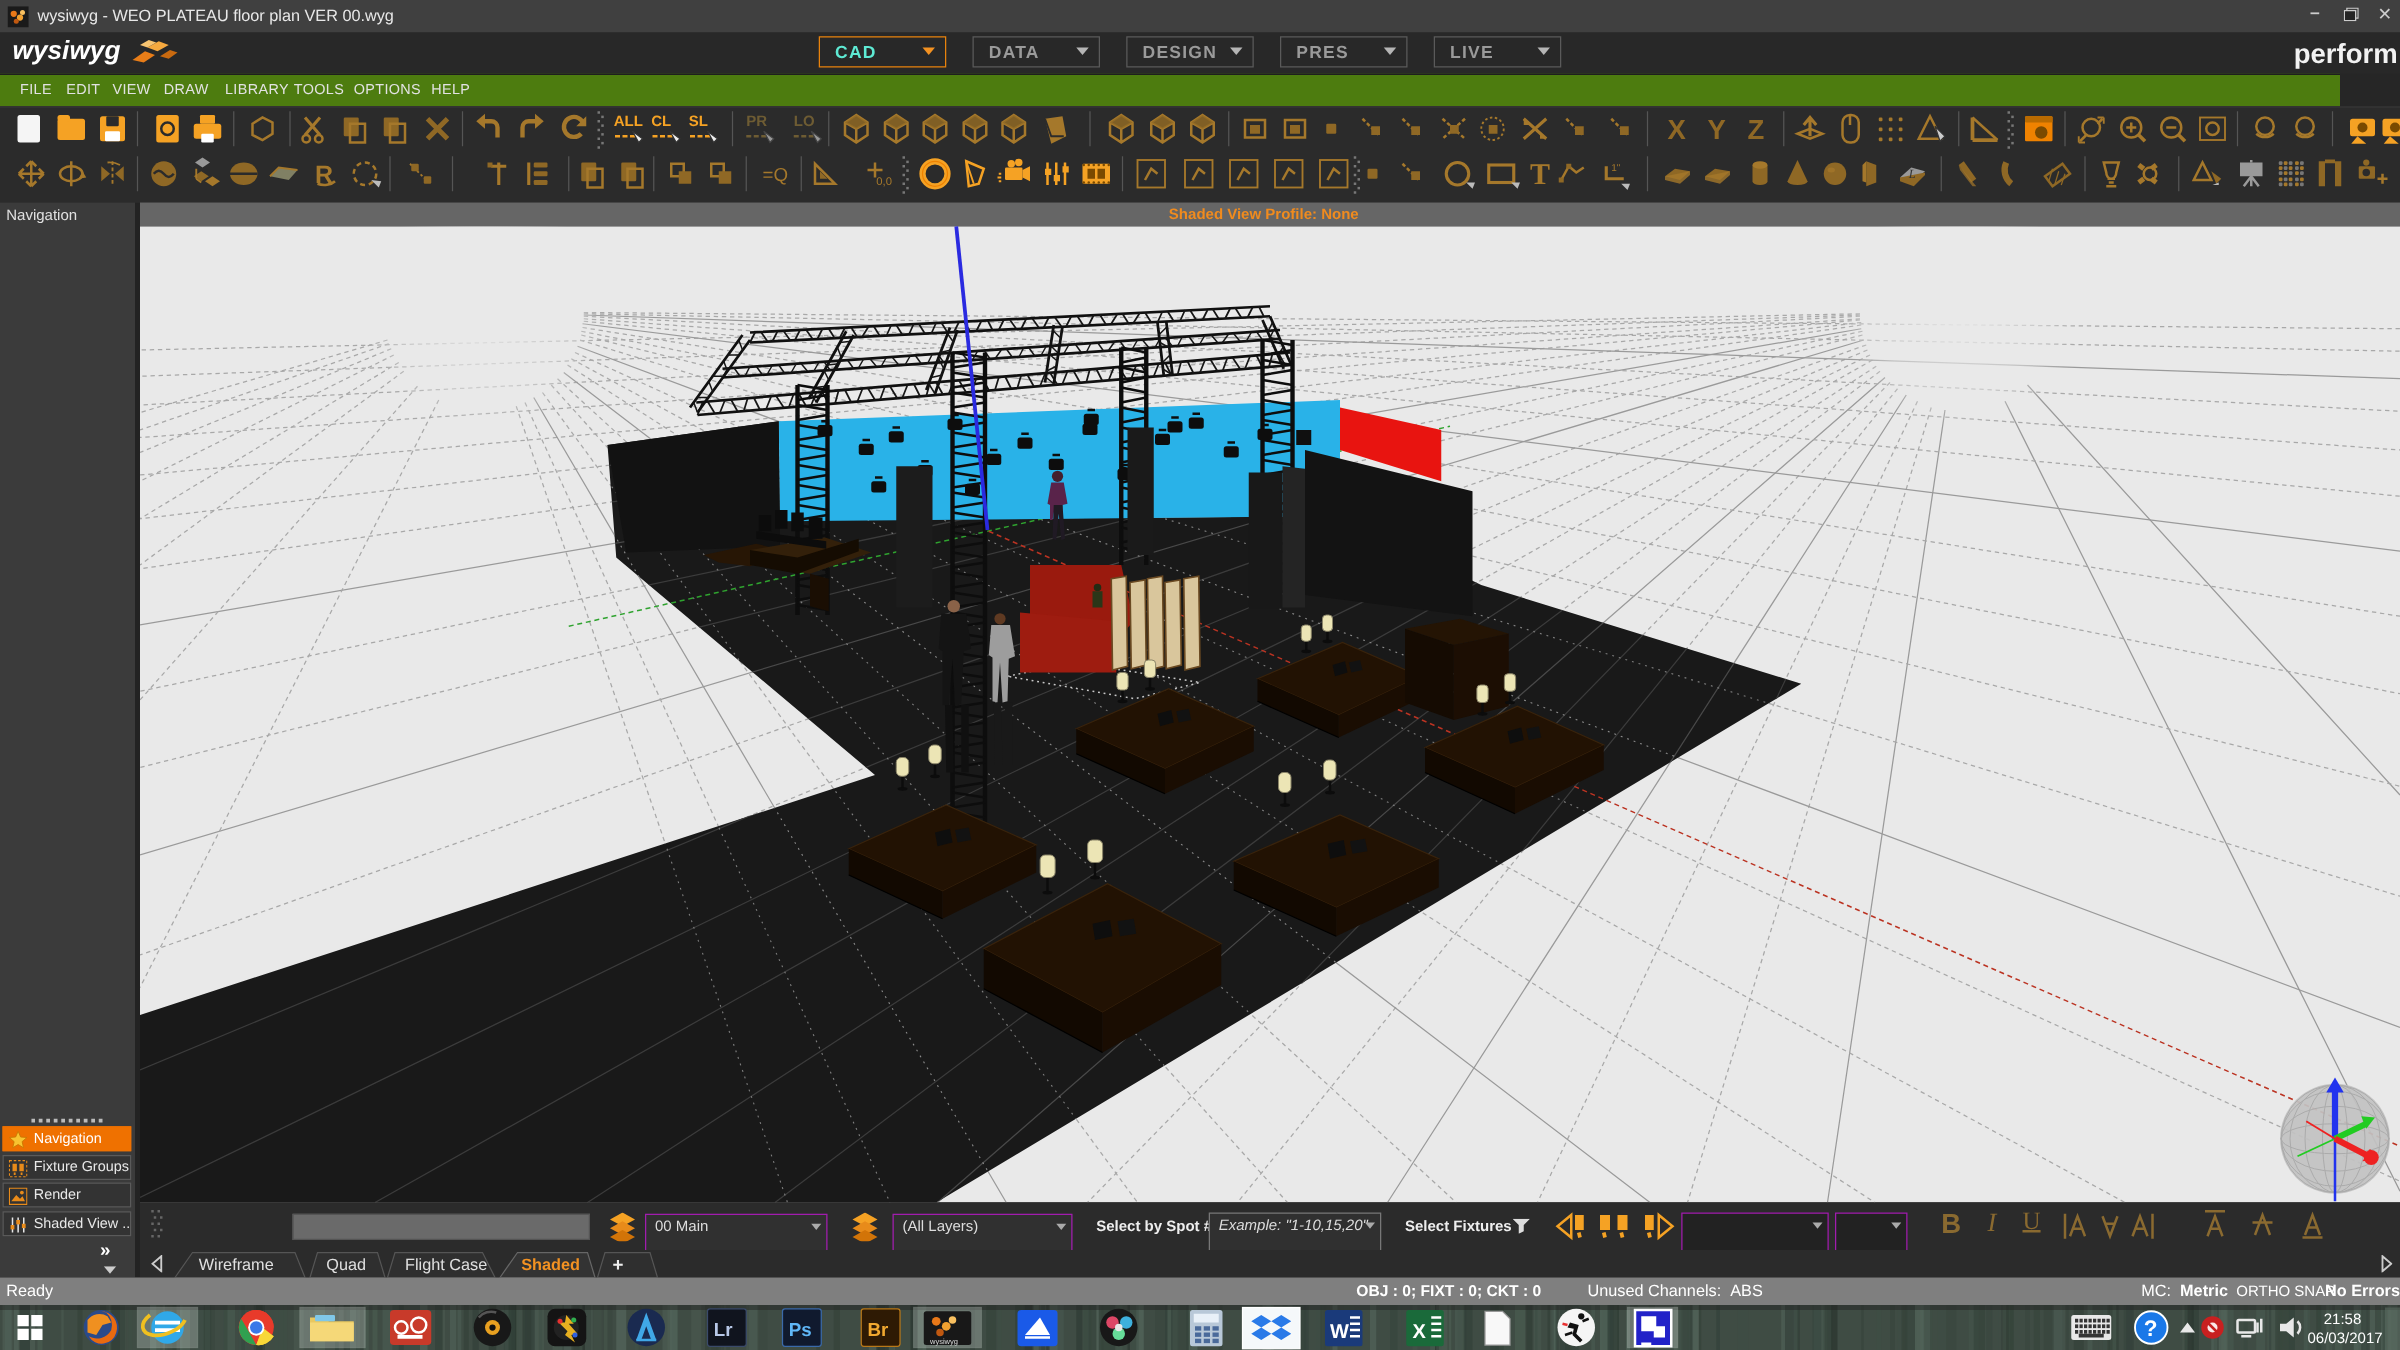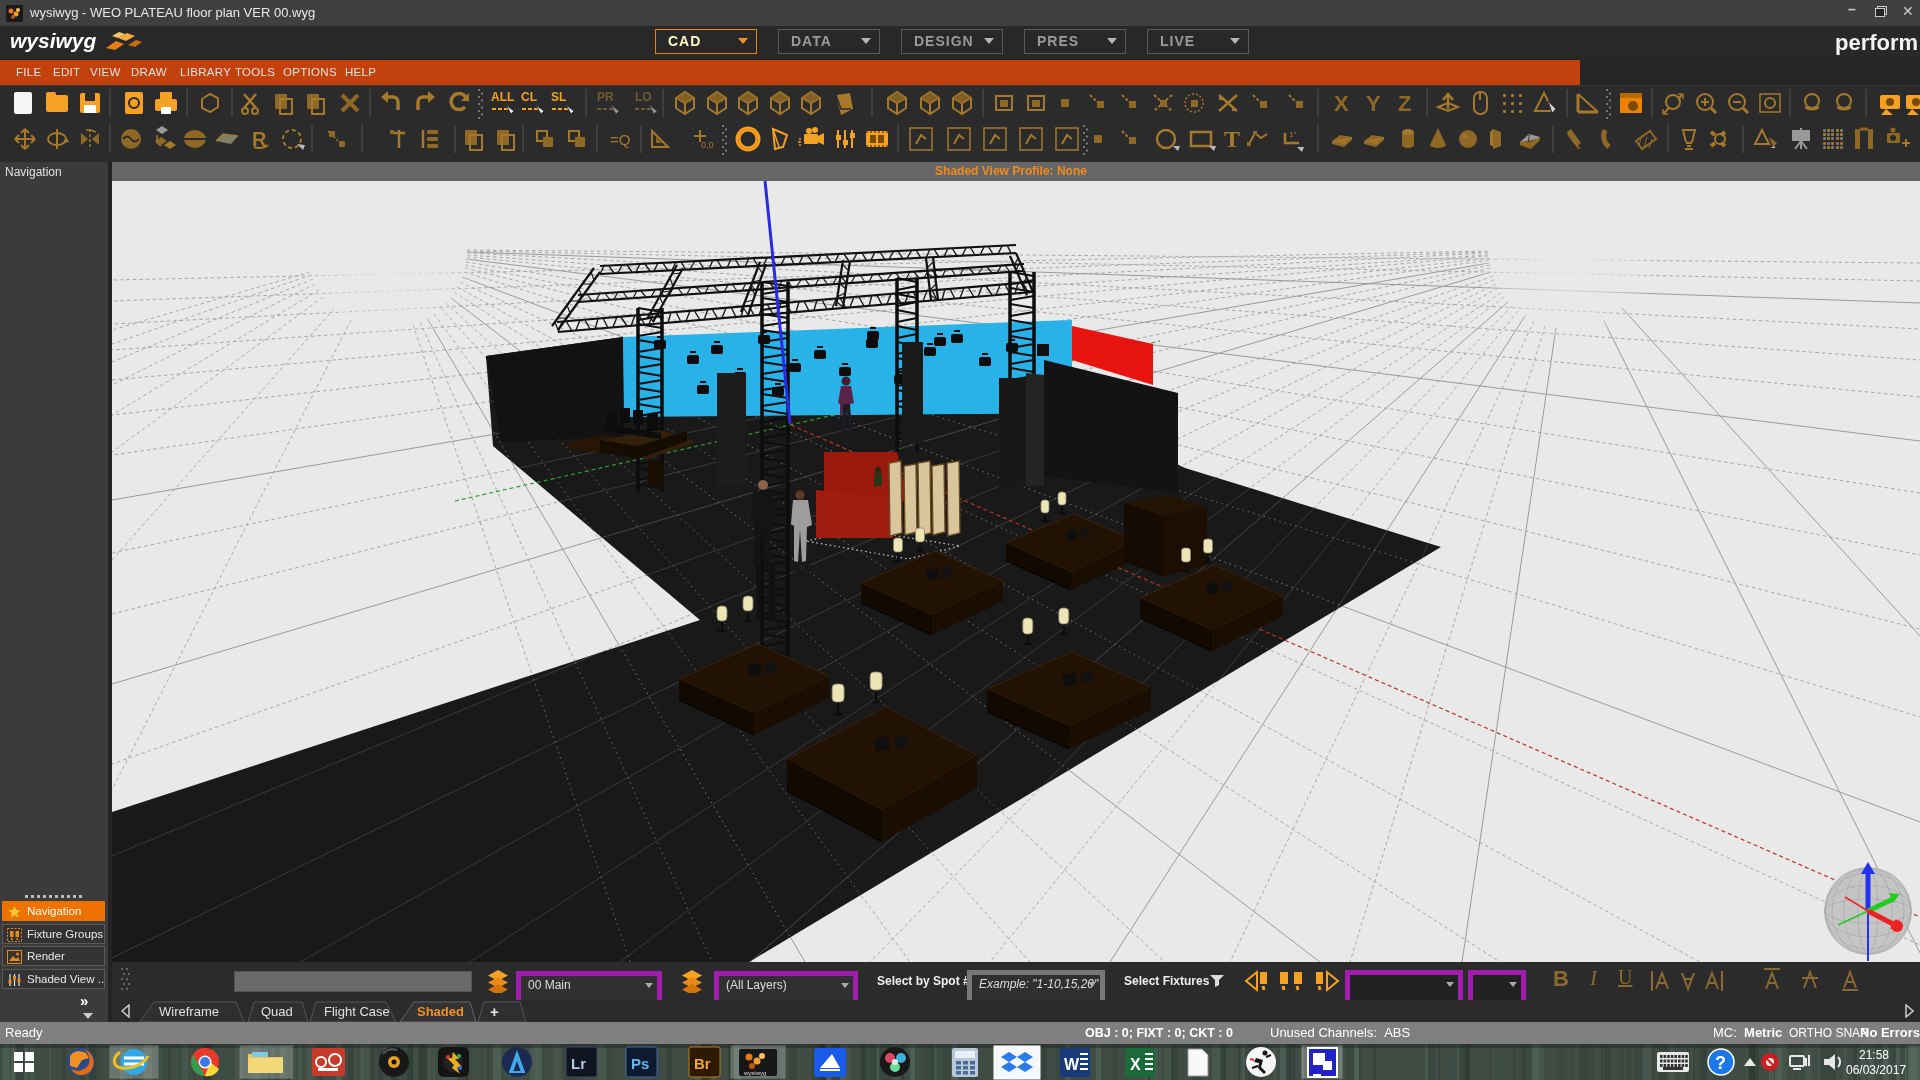--- a/index.html
+++ b/index.html
@@ -1,31 +1,31 @@
 <!DOCTYPE html>
 <html><head><meta charset="utf-8"><style>
 *{margin:0;padding:0;box-sizing:border-box}
 html,body{width:1920px;height:1080px;overflow:hidden;background:#262626;font-family:"Liberation Sans",sans-serif}
 .abs{position:absolute}
 #titlebar{left:0;top:0;width:1920px;height:26px;background:#404040;color:#e8e8e8;font-size:13px}
 #logorow{left:0;top:26px;width:1920px;height:33px;background:#282828}
-#menurow{left:0;top:59px;width:1580px;height:26px;background:#c2410c;border-top:1px solid #1e1e1e}
+#menurow{left:0;top:59px;width:1872px;height:26px;background:#4d7c0f;border-top:1px solid #1e1e1e}
 .menuitem{position:absolute;top:6px;color:#e2e2e2;font-size:11.5px;letter-spacing:0.3px}
 .tabbtn{position:absolute;top:3px;height:25px;border:1px solid #5a5a5a;color:#9a9a9a;font-size:14px;font-weight:bold;letter-spacing:1px;padding:3px 0 0 12px}
 .tabbtn .arr{position:absolute;right:8px;top:8px;width:0;height:0;border-left:5px solid transparent;border-right:5px solid transparent;border-top:6px solid #b5b5b5}
 #toolbars{left:0;top:85px;width:1920px;height:77px}
 #sidebar{left:0;top:162px;width:112px;height:860px;background:#3b3b3b;color:#e0e0e0}
 #vheader{left:112px;top:162px;width:1808px;height:19px;background:#666;color:#f08b1e;font-size:12px;font-weight:bold;text-align:center}
 #viewport{left:112px;top:181px;width:1808px;height:781px}
 #btoolbar{left:112px;top:962px;width:1808px;height:38px;background:#2b2b2b}
 #tabrow{left:112px;top:1000px;width:1808px;height:22px;background:#2b2b2b}
 #statusbar{left:0;top:1022px;width:1920px;height:22px;background:#7f7f7f;color:#fff;font-size:13px}
 #taskbar{left:0;top:1044px;width:1920px;height:36px}
 .sideitem{position:absolute;left:2px;width:103px;height:20px;background:#333;border:1px solid #5a5a5a;color:#e8e8e8;font-size:11.5px;padding:3px 0 0 24px;white-space:nowrap;overflow:hidden}
-.ddown{position:absolute;background:#303030;border:5px solid #a21caf;color:#ddd;font-size:12px;height:36px;padding:2px 0 0 7px}
+.ddown{position:absolute;background:#303030;border:1px solid #a21caf;color:#ddd;font-size:12px;height:36px;padding:2px 0 0 7px}
 .ddown .arr{position:absolute;right:4px;top:7px;width:0;height:0;border-left:4px solid transparent;border-right:4px solid transparent;border-top:5px solid #aaa}
 </style></head><body>
 <div class="abs" id="titlebar">
 <svg class="abs" style="left:6px;top:5px" width="17" height="17">
       <rect width="17" height="17" fill="#1a1a1a"></rect>
       <circle cx="5" cy="6" r="2.5" fill="#e87818"></circle>
       <circle cx="10" cy="9" r="2.5" fill="#f0a030"></circle>
       <circle cx="7" cy="12" r="2" fill="#c05810"></circle>
       <circle cx="12" cy="5" r="2" fill="#f8c060"></circle>
     </svg>
@@ -40,21 +40,21 @@
 <div class="abs" id="logorow">
 <span class="abs" style="left:10px;top:3px;color:#fff;font-size:21px;font-weight:bold;font-style:italic">wysiwyg</span>
 <svg class="abs" style="left:98px;top:0px" width="46" height="32">
       <g>
 <path d="M8 22l10-7 8 3-9 6z" fill="#e87d18"></path>
         <path d="M20 12l9-5 8 3-9 5z" fill="#f5a93f"></path>
         <path d="M30 19l8-5 6 2-7 5z" fill="#c96a10"></path>
         <path d="M14 10l7-4 6 2-7 4z" fill="#f8c470"></path>
       </g>
     </svg>
-<div class="tabbtn" style="left:655px;width:102px;border-color:#e8820c;color:#fef9c3">CAD<span class="arr" style="border-top-color:#f39222"></span></div>
+<div class="tabbtn" style="left:655px;width:102px;border-color:#e8820c;color:#5eead4">CAD<span class="arr" style="border-top-color:#f39222"></span></div>
 <div class="tabbtn" style="left:778px;width:102px">DATA<span class="arr"></span></div>
 <div class="tabbtn" style="left:901px;width:102px">DESIGN<span class="arr"></span></div>
 <div class="tabbtn" style="left:1024px;width:102px">PRES<span class="arr"></span></div>
 <div class="tabbtn" style="left:1147px;width:102px">LIVE<span class="arr"></span></div>
 <span class="abs" style="left:1835px;top:4px;color:#f2f2f2;font-size:22px;font-weight:bold;">perform</span>
 </div>
 <div class="abs" id="menurow">
 <span class="menuitem" style="left:16px">FILE</span>
     <span class="menuitem" style="left:53px">EDIT</span>
 <span class="menuitem" style="left:90px">VIEW</span>

